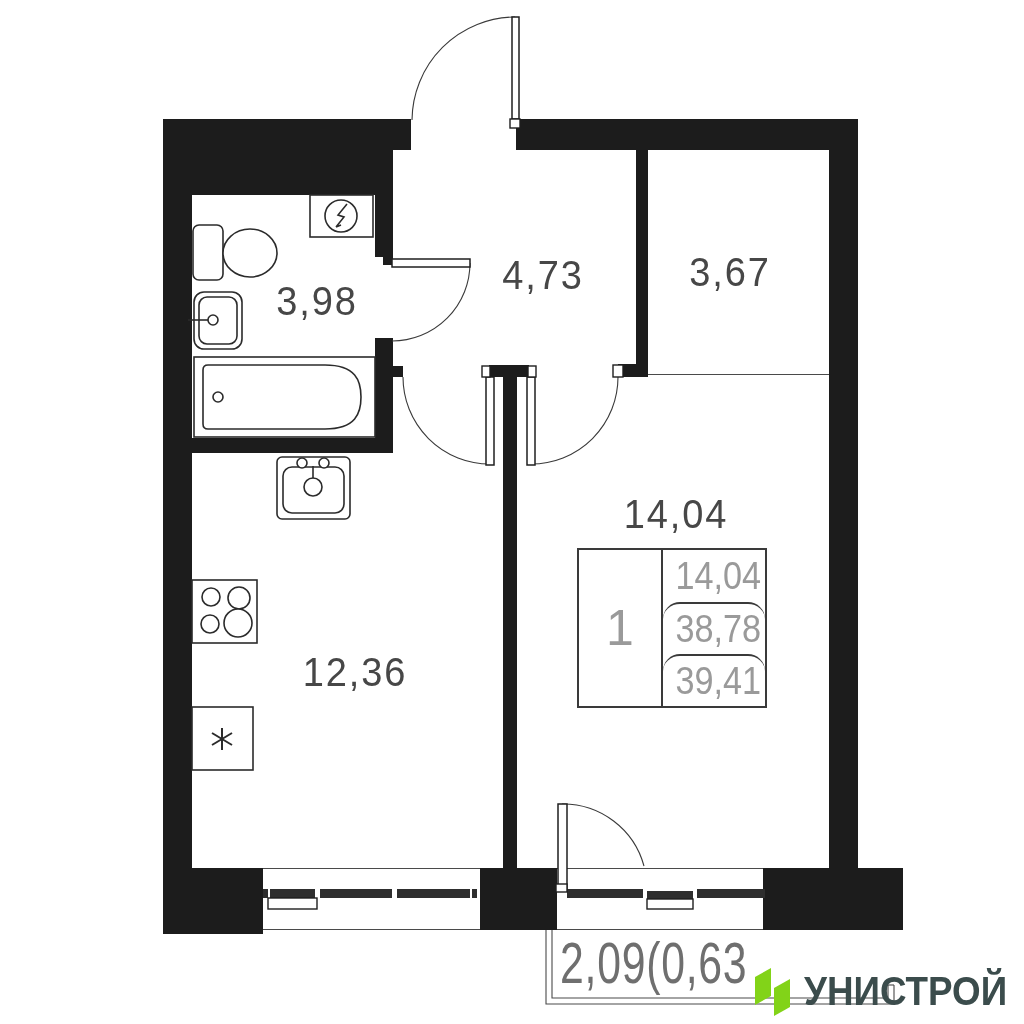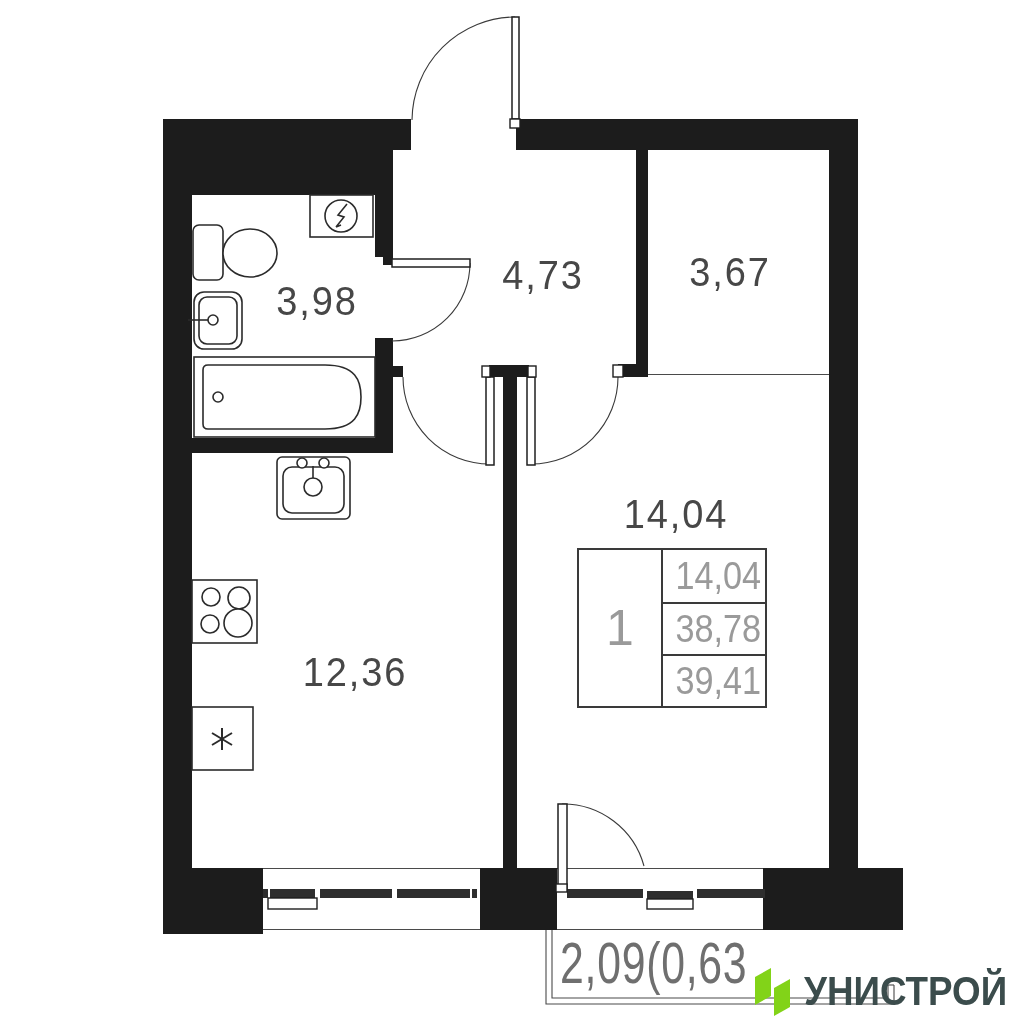--- a/index.html
+++ b/index.html
@@ -19,21 +19,21 @@
   .dim-text{position:absolute;left:560px;top:930px;font-size:57px;color:var(--dim);
       letter-spacing:1px;white-space:nowrap;transform:scaleX(0.75);transform-origin:left top;}
   #stamp{position:absolute;left:577px;top:548px;width:190px;height:160px;
       border:2px solid #3a3a3a;box-sizing:border-box;display:grid;
       grid-template-columns:84px 1fr;grid-template-rows:52px 52px 52px;}
   #stamp .left{grid-row:1/4;border-right:2px solid #3a3a3a;display:flex;
       align-items:center;justify-content:center;font-size:50px;color:var(--stamp);}
   #stamp .cell{display:flex;align-items:center;justify-content:flex-end;
       padding-right:4px;font-size:38px;color:var(--stamp);overflow:hidden;}
   #stamp .cell span{transform:scaleX(0.9);transform-origin:right center;white-space:nowrap;}
-  #stamp .r2,#stamp .r3{border-top:2px solid #3a3a3a;}
+  #stamp .r2,#stamp .r3{border-top:2px solid #3a3a3a;border-radius:17px;}
   #logo{position:absolute;left:752px;top:954px;width:272px;height:70px;}
   #logo .brand{position:absolute;left:52px;top:15px;font-size:40px;font-weight:700;
       color:var(--logoText);letter-spacing:0px;white-space:nowrap;
       transform:scaleX(0.92);transform-origin:left top;}
 </style>
 </head>
 <body>
 
 <div id="canvas">
 

